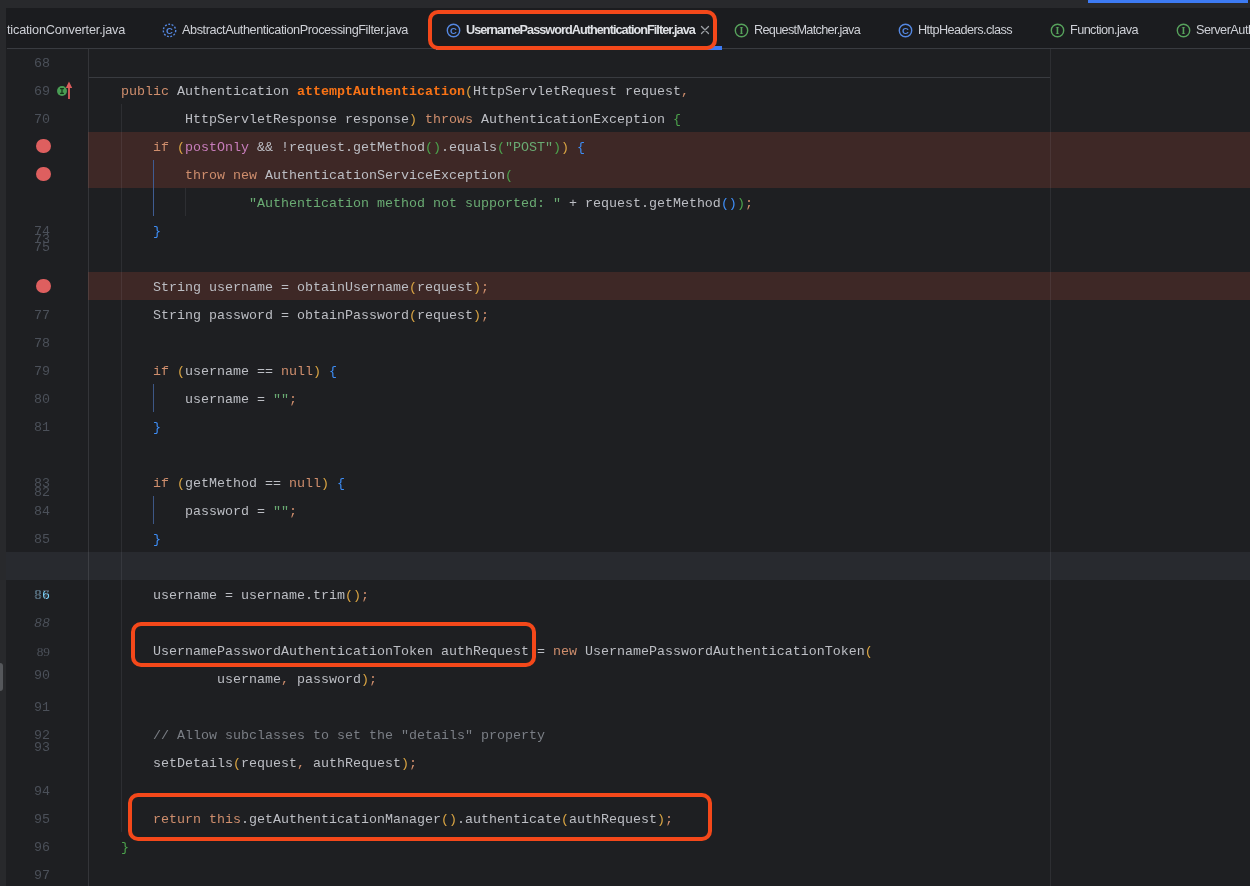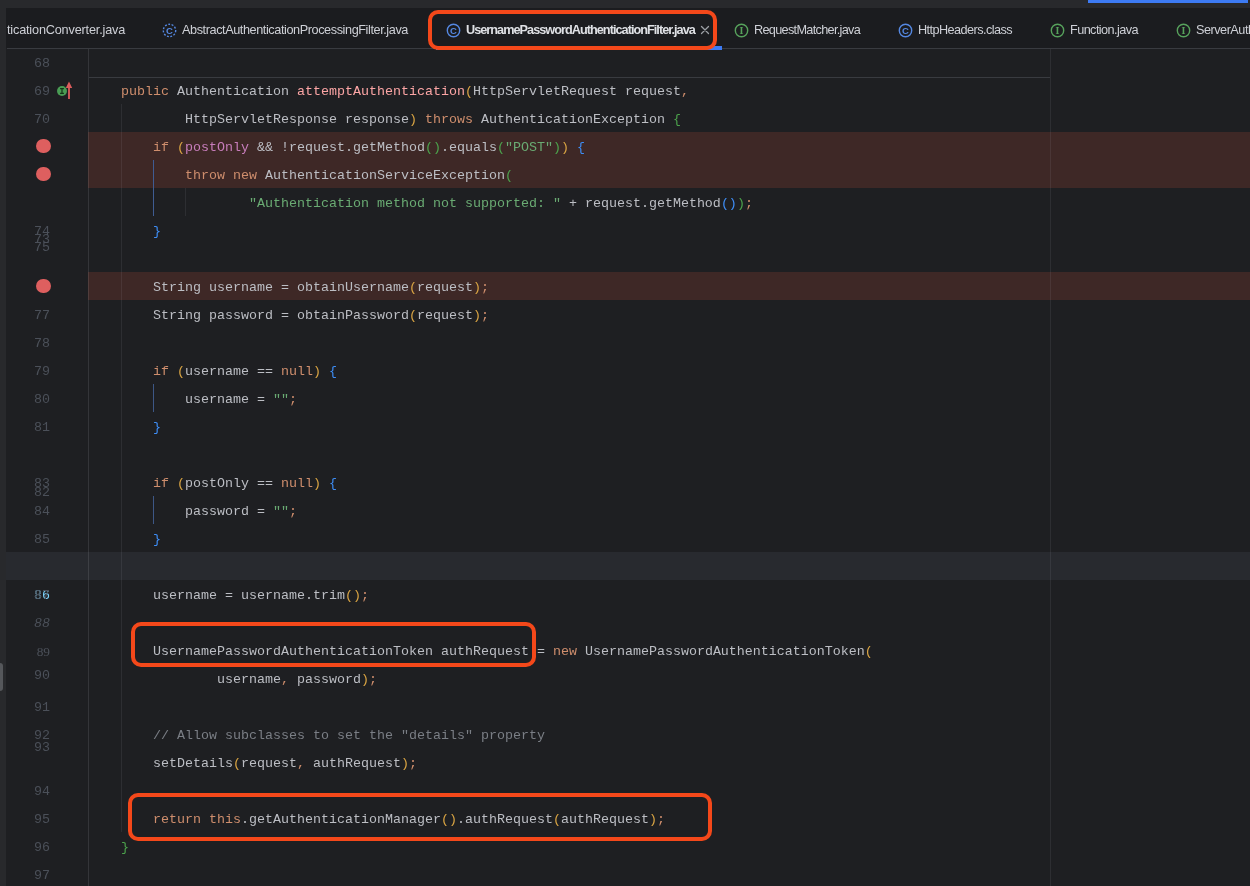--- a/index.html
+++ b/index.html
@@ -6,21 +6,21 @@
 .a{position:absolute;}
 pre.cl{position:absolute;left:89px;height:28px;line-height:28px;padding-top:2px;
  font-family:"Liberation Mono",monospace;font-size:13.33px;white-space:pre;
  font-variant-ligatures:none;}
 .num{position:absolute;left:8px;width:42px;height:28px;line-height:28px;padding-top:2px;
  text-align:right;font-family:"Liberation Mono",monospace;font-size:13.33px;color:#4B5059;}
 .tabt{position:absolute;top:8px;height:40px;line-height:40px;padding-top:2px;
  font-family:"Liberation Sans",sans-serif;font-size:12.7px;color:#CED0D6;white-space:nowrap;}
 .k{color:#CF8E6D}
 .d{color:#BCBEC4}
-.m{color:#fca5a5;font-weight:normal}
+.m{color:#f97316;font-weight:bold}
 .s{color:#6AAB73}
 .c{color:#7A7E85}
 .f{color:#C77DBB}
 .y{color:#D9A443}
 .g{color:#4CA34C}
 .b{color:#3E8EF7}
 </style></head>
 <body>
 <div class="a" style="left:0;top:0;width:1250px;height:8px;background:#28292C"></div>
 <div class="a" style="left:1088px;top:0;width:160px;height:3px;background:#3D7BF4"></div>
@@ -115,25 +115,25 @@
 <pre class="cl" style="top:104px"><span class="d">            HttpServletResponse response</span><span class="y">)</span><span class="d"> </span><span class="k">throws</span><span class="d"> AuthenticationException </span><span class="g">{</span></pre>
 <pre class="cl" style="top:132px"><span class="k">        if</span><span class="d"> </span><span class="y">(</span><span class="f">postOnly</span><span class="d"> &amp;&amp; !request.getMethod</span><span class="g">()</span><span class="d">.equals</span><span class="g">(</span><span class="s">"POST"</span><span class="g">)</span><span class="y">)</span><span class="d"> </span><span class="b">{</span></pre>
 <pre class="cl" style="top:160px"><span class="k">            throw</span><span class="d"> </span><span class="k">new</span><span class="d"> AuthenticationServiceException</span><span class="g">(</span></pre>
 <pre class="cl" style="top:188px"><span class="s">                    "Authentication method not supported: "</span><span class="d"> + request.getMethod</span><span class="b">()</span><span class="g">)</span><span class="k">;</span></pre>
 <pre class="cl" style="top:216px"><span class="b">        }</span></pre>
 <pre class="cl" style="top:272px"><span class="d">        String username = obtainUsername</span><span class="y">(</span><span class="d">request</span><span class="y">)</span><span class="k">;</span></pre>
 <pre class="cl" style="top:300px"><span class="d">        String password = obtainPassword</span><span class="y">(</span><span class="d">request</span><span class="y">)</span><span class="k">;</span></pre>
 <pre class="cl" style="top:356px"><span class="k">        if</span><span class="d"> </span><span class="y">(</span><span class="d">username == </span><span class="k">null</span><span class="y">)</span><span class="d"> </span><span class="b">{</span></pre>
 <pre class="cl" style="top:384px"><span class="d">            username = </span><span class="s">""</span><span class="k">;</span></pre>
 <pre class="cl" style="top:412px"><span class="b">        }</span></pre>
-<pre class="cl" style="top:468px"><span class="k">        if</span><span class="d"> </span><span class="y">(</span><span class="d">postOnly == </span><span class="k">null</span><span class="y">)</span><span class="d"> </span><span class="b">{</span></pre>
+<pre class="cl" style="top:468px"><span class="k">        if</span><span class="d"> </span><span class="y">(</span><span class="d">getMethod == </span><span class="k">null</span><span class="y">)</span><span class="d"> </span><span class="b">{</span></pre>
 <pre class="cl" style="top:496px"><span class="d">            password = </span><span class="s">""</span><span class="k">;</span></pre>
 <pre class="cl" style="top:524px"><span class="b">        }</span></pre>
 <pre class="cl" style="top:580px"><span class="d">        username = username.trim</span><span class="y">()</span><span class="k">;</span></pre>
 <pre class="cl" style="top:636px"><span class="d">        UsernamePasswordAuthenticationToken authRequest = </span><span class="k">new</span><span class="d"> UsernamePasswordAuthenticationToken</span><span class="y">(</span></pre>
 <pre class="cl" style="top:664px"><span class="d">                username</span><span class="k">,</span><span class="d"> password</span><span class="y">)</span><span class="k">;</span></pre>
 <pre class="cl" style="top:720px"><span class="c">        // Allow subclasses to set the "details" property</span></pre>
 <pre class="cl" style="top:748px"><span class="d">        setDetails</span><span class="y">(</span><span class="d">request</span><span class="k">,</span><span class="d"> authRequest</span><span class="y">)</span><span class="k">;</span></pre>
-<pre class="cl" style="top:804px"><span class="k">        return</span><span class="d"> </span><span class="k">this</span><span class="d">.getAuthenticationManager</span><span class="y">()</span><span class="d">.authRequest</span><span class="y">(</span><span class="d">authRequest</span><span class="y">)</span><span class="k">;</span></pre>
+<pre class="cl" style="top:804px"><span class="k">        return</span><span class="d"> </span><span class="k">this</span><span class="d">.getAuthenticationManager</span><span class="y">()</span><span class="d">.authenticate</span><span class="y">(</span><span class="d">authRequest</span><span class="y">)</span><span class="k">;</span></pre>
 <pre class="cl" style="top:832px"><span class="g">    }</span></pre>
 <div class="a" style="left:428px;top:10px;width:289px;height:40px;border:4px solid #F4481A;border-radius:10px"></div>
 <div class="a" style="left:131px;top:622px;width:405px;height:45px;border:4px solid #F4481A;border-radius:10px"></div>
 <div class="a" style="left:128px;top:793px;width:584px;height:48px;border:4px solid #F4481A;border-radius:10px"></div>
 
 </body></html>

